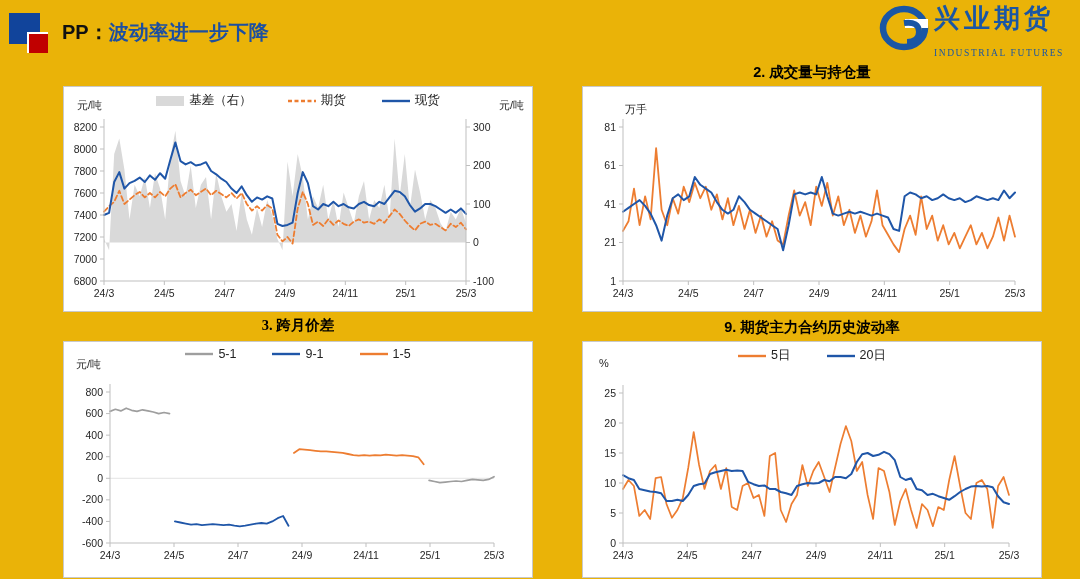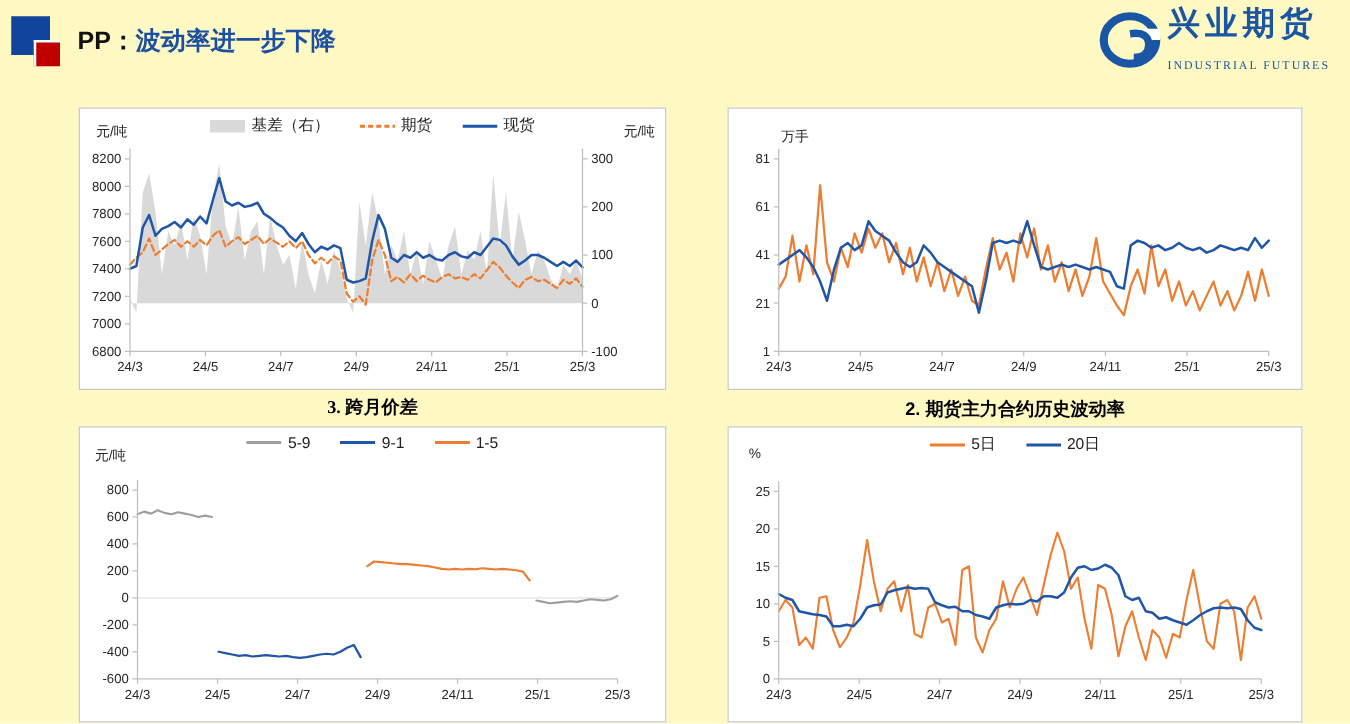--- a/index.html
+++ b/index.html
@@ -1,26 +1,26 @@
 <!DOCTYPE html>
 <html><head>
 <meta charset="utf-8">
 <style>
   html,body{margin:0;padding:0;background:#fff;}
-  .page{position:relative;width:1080px;height:579px;background:#fef9c3;overflow:hidden;
+  .page{position:relative;width:1080px;height:579px;background:#eab308;overflow:hidden;
         font-family:"Liberation Sans","DejaVu Sans",sans-serif;}
   
   .sq-blue{position:absolute;left:9px;top:13px;width:31px;height:31px;background:#11449B;}
   .sq-red{position:absolute;left:27px;top:32px;width:19px;height:19px;background:#C00000;
           border-left:2px solid #fff;border-top:2px solid #fff;}
   .head-title{position:absolute;left:62px;top:19px;font-size:20px;font-weight:bold;white-space:nowrap;}
   .head-title .prod{color:#111;}
   .head-title .headline{color:#1C4FA1;}
   
-  .logo{position:absolute;right:16px;top:5px;display:flex;align-items:center;gap:4px;}
+  .logo{position:absolute;right:16px;top:5px;display:flex;gap:4px;}
   .logo-text{display:flex;flex-direction:column;align-items:flex-start;color:#1A56A4;}
   .logo-cn{font-family:"Liberation Serif","DejaVu Serif",serif;font-weight:bold;font-size:26px;
            letter-spacing:4px;line-height:28px;white-space:nowrap;}
   .logo-en{font-family:"Liberation Serif","DejaVu Serif",serif;font-size:9.5px;letter-spacing:1.6px;
            margin-top:15px;white-space:nowrap;}
   
   .ctitle{position:absolute;text-align:center;font-size:14.5px;font-weight:bold;color:#000;white-space:nowrap;}
   #t0{left:63px;top:63px;width:470px;}
   #t1{left:582px;top:63px;width:460px;}
   #t2{left:63px;top:316px;width:470px;font-family:Liberation Serif, serif;}
@@ -31,21 +31,21 @@
   #p1{left:582px;top:86px;width:458px;height:224px;}
   #p2{left:63px;top:341px;width:468px;height:235px;}
   #p3{left:582px;top:341px;width:458px;height:235px;}
   .panel svg.chart{position:absolute;left:0;top:0;}
   .unit{position:absolute;font-size:11px;color:#262626;}
   .u-l0{left:13px;top:11px;}  .u-r0{right:8px;top:11px;}
   .u-l1{left:14px;top:15px;margin-left:28px;}
   .u-l2{left:12px;top:15px;}
   .u-l3{left:16px;top:15px;}
   .legend{position:absolute;top:5px;left:0;right:0;display:flex;justify-content:center;
-          align-items:center;gap:24px;font-size:12.5px;color:#222;}
+          align-items:center;gap:36px;font-size:12.5px;color:#222;}
   .lg-item{display:inline-flex;align-items:center;gap:5px;white-space:nowrap;}
 </style>
 </head>
 <body>
 
 <div class="page">
 
   <div class="sq-blue"></div>
   <div class="sq-red"></div>
 
@@ -58,22 +58,23 @@
       <ellipse cx="26" cy="23" rx="21" ry="19" fill="none" stroke="#1A56A4" stroke-width="6.5"></ellipse>
       <rect x="27" y="14" width="23" height="9" fill="#ffffff"></rect>
       <path d="M26 18 q15 -2 15 9 q0 10 -12 10" stroke="#1A56A4" stroke-width="6" fill="none"></path>
     </svg>
     <div class="logo-text">
       <span class="logo-cn">兴业期货</span>
       <span class="logo-en">INDUSTRIAL FUTURES</span>
     </div>
   </div>
 
+  <div class="ctitle" id="t1">2. 成交量与持仓量</div>
   <div class="ctitle" id="t2">3. 跨月价差</div>
-  <div class="ctitle" id="t3">2. 期货主力合约历史波动率</div>
+  <div class="ctitle" id="t3">9. 期货主力合约历史波动率</div>
 
   <div class="panel" id="p0">
     <svg class="chart" width="468" height="224">
         <path d="M40.0,155.5L40.0,151.7L45.1,163.2L50.2,67.0L55.3,51.5L60.4,82.4L65.5,132.4L70.6,97.8L75.7,109.3L80.8,90.0L85.9,120.9L91.0,86.2L96.1,101.6L101.2,132.4L106.3,70.8L111.4,43.8L116.5,93.9L121.6,109.3L126.7,78.5L131.8,120.9L136.9,97.8L142.0,90.0L147.1,132.4L152.2,86.2L157.3,109.3L162.4,124.7L167.5,117.0L172.6,143.9L177.7,105.5L182.8,132.4L187.9,147.8L193.0,120.9L198.1,140.1L203.2,113.1L208.3,128.6L213.4,151.7L218.5,163.2L223.5,74.6L228.6,109.3L233.7,67.0L238.8,90.0L243.9,132.4L249.0,109.3L254.1,120.9L259.2,97.8L264.3,132.4L269.4,113.1L274.5,140.1L279.6,105.5L284.7,120.9L289.8,136.3L294.9,109.3L300.0,93.9L305.1,132.4L310.2,113.1L315.3,120.9L320.4,97.8L325.5,132.4L330.6,51.5L335.7,109.3L340.8,67.0L345.9,120.9L351.0,82.4L356.1,105.5L361.2,132.4L366.3,113.1L371.4,120.9L376.5,136.3L381.6,143.9L386.7,124.7L391.8,132.4L396.9,120.9L402.0,136.3L402.0,155.5Z" fill="#D9D9D9"></path>
         <path d="M40.0,124.7L45.1,119.2L50.2,114.8L55.3,103.8L60.4,117.0L65.5,112.6L70.6,108.2L75.7,104.9L80.8,110.4L85.9,106.0L91.0,110.4L96.1,104.9L101.2,109.3L106.3,101.6L111.4,97.2L116.5,110.4L121.6,106.0L126.7,102.7L131.8,108.2L136.9,104.9L142.0,101.6L147.1,108.2L152.2,103.8L157.3,107.1L162.4,110.4L167.5,106.0L172.6,111.5L177.7,106.0L182.8,117.0L187.9,123.6L193.0,119.2L198.1,123.6L203.2,118.1L208.3,121.4L213.4,147.8L218.5,154.4L223.5,150.0L228.6,156.6L233.7,121.4L238.8,104.9L243.9,117.0L249.0,137.9L254.1,134.6L259.2,139.0L264.3,132.4L269.4,137.9L274.5,133.5L279.6,136.8L284.7,139.0L289.8,134.6L294.9,132.4L300.0,135.7L305.1,134.6L310.2,136.8L315.3,132.4L320.4,135.7L325.5,129.1L330.6,122.5L335.7,126.9L340.8,133.5L345.9,139.0L351.0,143.4L356.1,136.8L361.2,134.6L366.3,137.9L371.4,136.8L376.5,140.1L381.6,143.4L386.7,136.8L391.8,140.1L396.9,135.7L402.0,142.3" fill="none" stroke="#ED7D31" stroke-width="1.8" stroke-linejoin="round" stroke-linecap="round" stroke-dasharray="5 3"></path>
         <path d="M40.0,128.0L45.1,125.8L50.2,95.0L55.3,85.1L60.4,101.6L65.5,96.1L70.6,93.9L75.7,90.6L80.8,95.0L85.9,88.4L91.0,92.8L96.1,86.2L101.2,91.7L106.3,73.0L111.4,55.4L116.5,74.1L121.6,77.4L126.7,75.2L131.8,78.5L136.9,77.4L142.0,75.2L147.1,84.0L152.2,87.3L157.3,91.7L162.4,95.0L167.5,101.6L172.6,106.0L177.7,99.4L182.8,108.2L187.9,114.8L193.0,110.4L198.1,112.6L203.2,109.3L208.3,111.5L213.4,136.8L218.5,139.0L223.5,137.9L228.6,135.7L233.7,106.0L238.8,85.1L243.9,96.1L249.0,119.2L254.1,122.5L259.2,117.0L264.3,119.2L269.4,114.8L274.5,119.2L279.6,117.0L284.7,120.3L289.8,121.4L294.9,117.0L300.0,114.8L305.1,118.1L310.2,119.2L315.3,114.8L320.4,117.0L325.5,110.4L330.6,103.8L335.7,104.9L340.8,109.3L345.9,118.1L351.0,124.7L356.1,121.4L361.2,117.0L366.3,117.0L371.4,119.2L376.5,122.5L381.6,125.8L386.7,122.5L391.8,125.8L396.9,121.4L402.0,126.9" fill="none" stroke="#1F56A8" stroke-width="2" stroke-linejoin="round" stroke-linecap="round"></path>
         <line x1="40" y1="32" x2="40" y2="194" stroke="#BFBFBF"></line>
         <line x1="36" y1="194" x2="40" y2="194" stroke="#BFBFBF"></line>
         <text x="33" y="197.5" text-anchor="end" font-size="10.5" fill="#262626">6800</text>
         <line x1="36" y1="172" x2="40" y2="172" stroke="#BFBFBF"></line>
@@ -213,21 +214,21 @@
         <text x="366" y="217" text-anchor="middle" font-size="10.5" fill="#262626">25/1</text>
         <line x1="430" y1="201" x2="430" y2="205" stroke="#BFBFBF"></line>
         <text x="430" y="217" text-anchor="middle" font-size="10.5" fill="#262626">25/3</text>
       </svg>
     <span class="unit u-l2">元/吨</span>
     <div class="legend" id="lg2">
         <span class="lg-item">
           <svg width="28" height="12">
             <line x1="0" y1="6" x2="28" y2="6" stroke="#9E9E9E" stroke-width="2.4"></line>
           </svg>
-          <span>5-9</span>
+          <span>5-1</span>
         </span>
         <span class="lg-item">
           <svg width="28" height="12">
             <line x1="0" y1="6" x2="28" y2="6" stroke="#1F56A8" stroke-width="2.4"></line>
           </svg>
           <span>9-1</span>
         </span>
         <span class="lg-item">
           <svg width="28" height="12">
             <line x1="0" y1="6" x2="28" y2="6" stroke="#ED7D31" stroke-width="2.4"></line>

